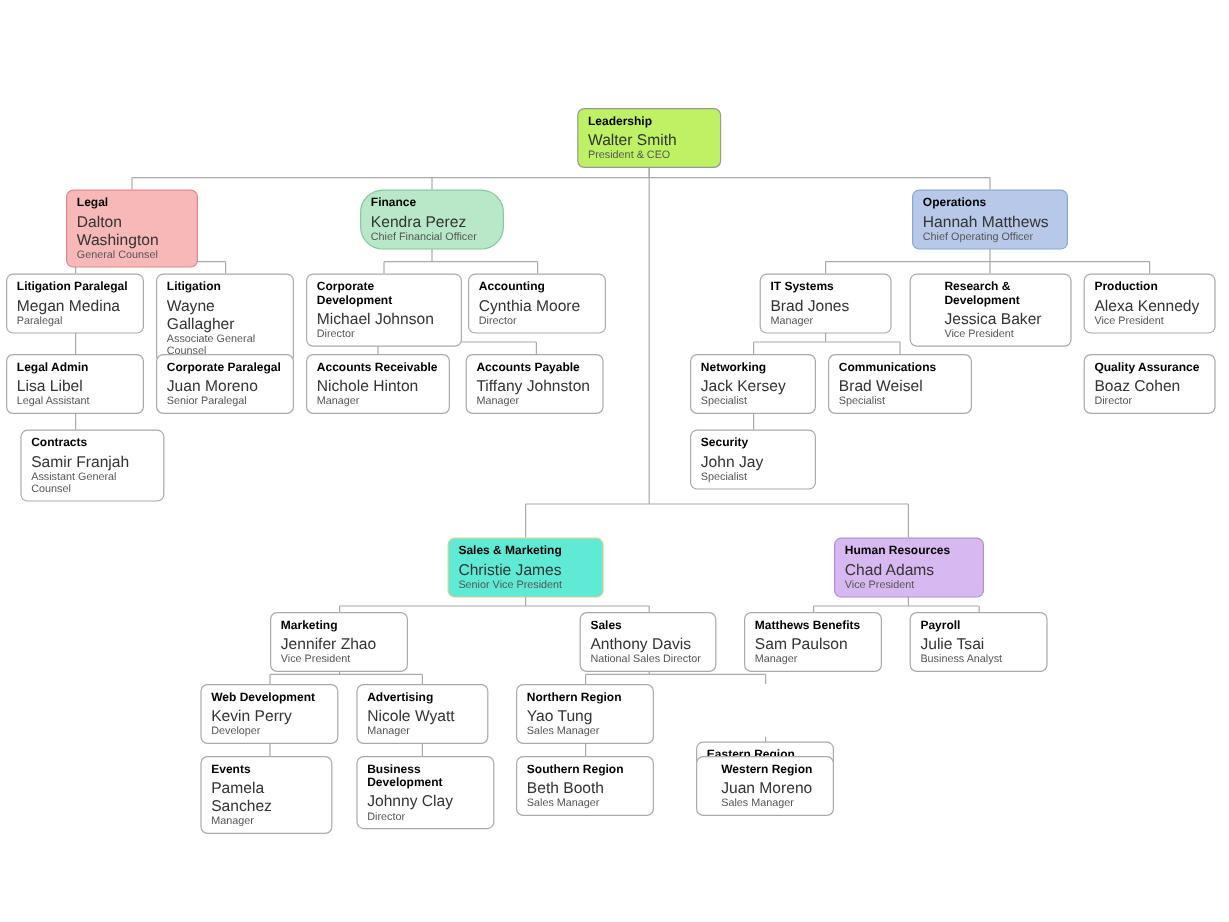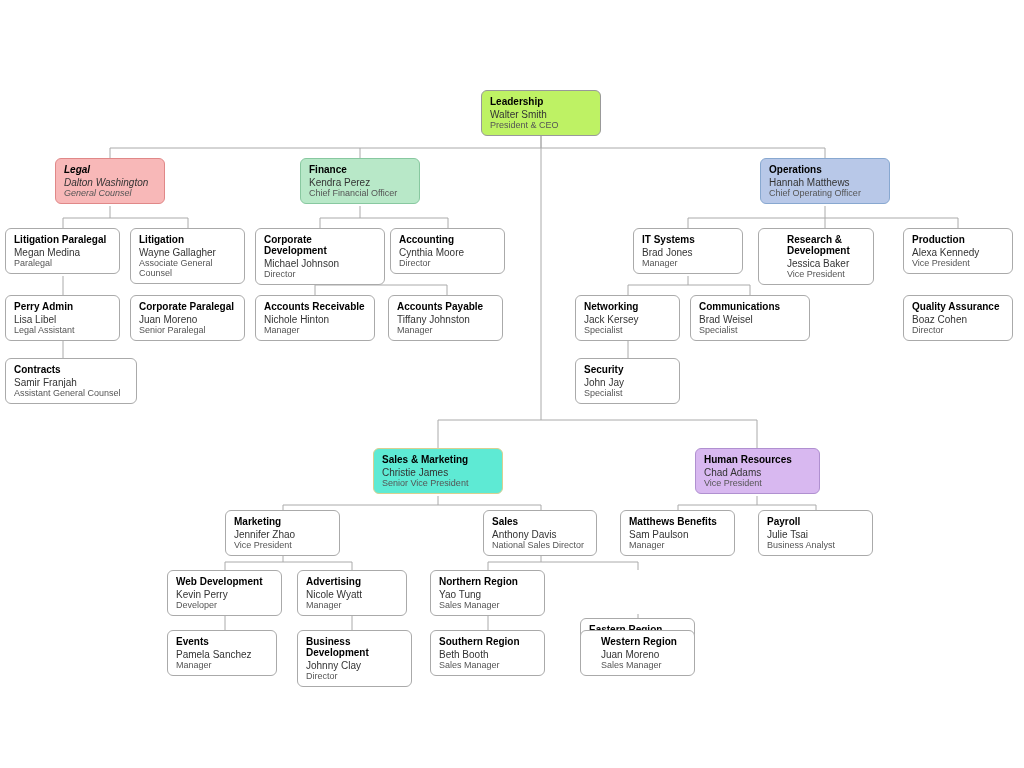--- a/index.html
+++ b/index.html
@@ -22,39 +22,39 @@
       background: #fff;
       position: absolute;
       text-align: left;
     }
     .node-title {
       font-weight: bold;
       font-size: 10px;
       margin-bottom: 2px;
     }
     .node-name {
-      font-size: 10px;
+      font-size: 13px;
       color: #333;
     }
     .node-role {
       font-size: 9px;
       color: #555;
     }
     .node-leadership {
       background: #bef264;
       border-color: #999;
     }
     .node-legal {
       background: #f8b8b8;
       border-color: #e08888;
-      font-style: italic;
     }
     .node-finance {
       background: #b8e8c8;
       border-color: #88c8a0;
+      border-radius: 19px;
     }
     .node-operations {
       background: #b8c8e8;
       border-color: #88a8d0;
     }
     .node-sales {
       background: #5eead4;
       border-color: #d8d090;
     }
     .node-hr {
@@ -184,32 +184,32 @@
   <div class="node-role">Paralegal</div>
 </div>
 
 <div class="node" style="left:130px;top:228px;width:115px;">
   <div class="node-title">Litigation</div>
   <div class="node-name">Wayne Gallagher</div>
   <div class="node-role">Associate General Counsel</div>
 </div>
 
 <div class="node" style="left:5px;top:295px;width:115px;">
-  <div class="node-title">Perry Admin</div>
+  <div class="node-title">Legal Admin</div>
   <div class="node-name">Lisa Libel</div>
   <div class="node-role">Legal Assistant</div>
 </div>
 
 <div class="node" style="left:130px;top:295px;width:115px;">
   <div class="node-title">Corporate Paralegal</div>
   <div class="node-name">Juan Moreno</div>
   <div class="node-role">Senior Paralegal</div>
 </div>
 
-<div class="node" style="left:5px;top:358px;width:132px;">
+<div class="node" style="left:17px;top:358px;width:120px;">
   <div class="node-title">Contracts</div>
   <div class="node-name">Samir Franjah</div>
   <div class="node-role">Assistant General Counsel</div>
 </div>
 
 <div class="node" style="left:255px;top:228px;width:130px;">
   <div class="node-title">Corporate Development</div>
   <div class="node-name">Michael Johnson</div>
   <div class="node-role">Director</div>
 </div>
@@ -231,21 +231,21 @@
   <div class="node-name">Tiffany Johnston</div>
   <div class="node-role">Manager</div>
 </div>
 
 <div class="node" style="left:633px;top:228px;width:110px;">
   <div class="node-title">IT Systems</div>
   <div class="node-name">Brad Jones</div>
   <div class="node-role">Manager</div>
 </div>
 
-<div class="node" style="left:758px;top:228px;width:116px;padding-left:28px;">
+<div class="node" style="left:758px;top:228px;width:135px;padding-left:28px;">
   <div class="node-title">Research &amp; Development</div>
   <div class="node-name">Jessica Baker</div>
   <div class="node-role">Vice President</div>
 </div>
 
 <div class="node" style="left:903px;top:228px;width:110px;">
   <div class="node-title">Production</div>
   <div class="node-name">Alexa Kennedy</div>
   <div class="node-role">Vice President</div>
 </div>

